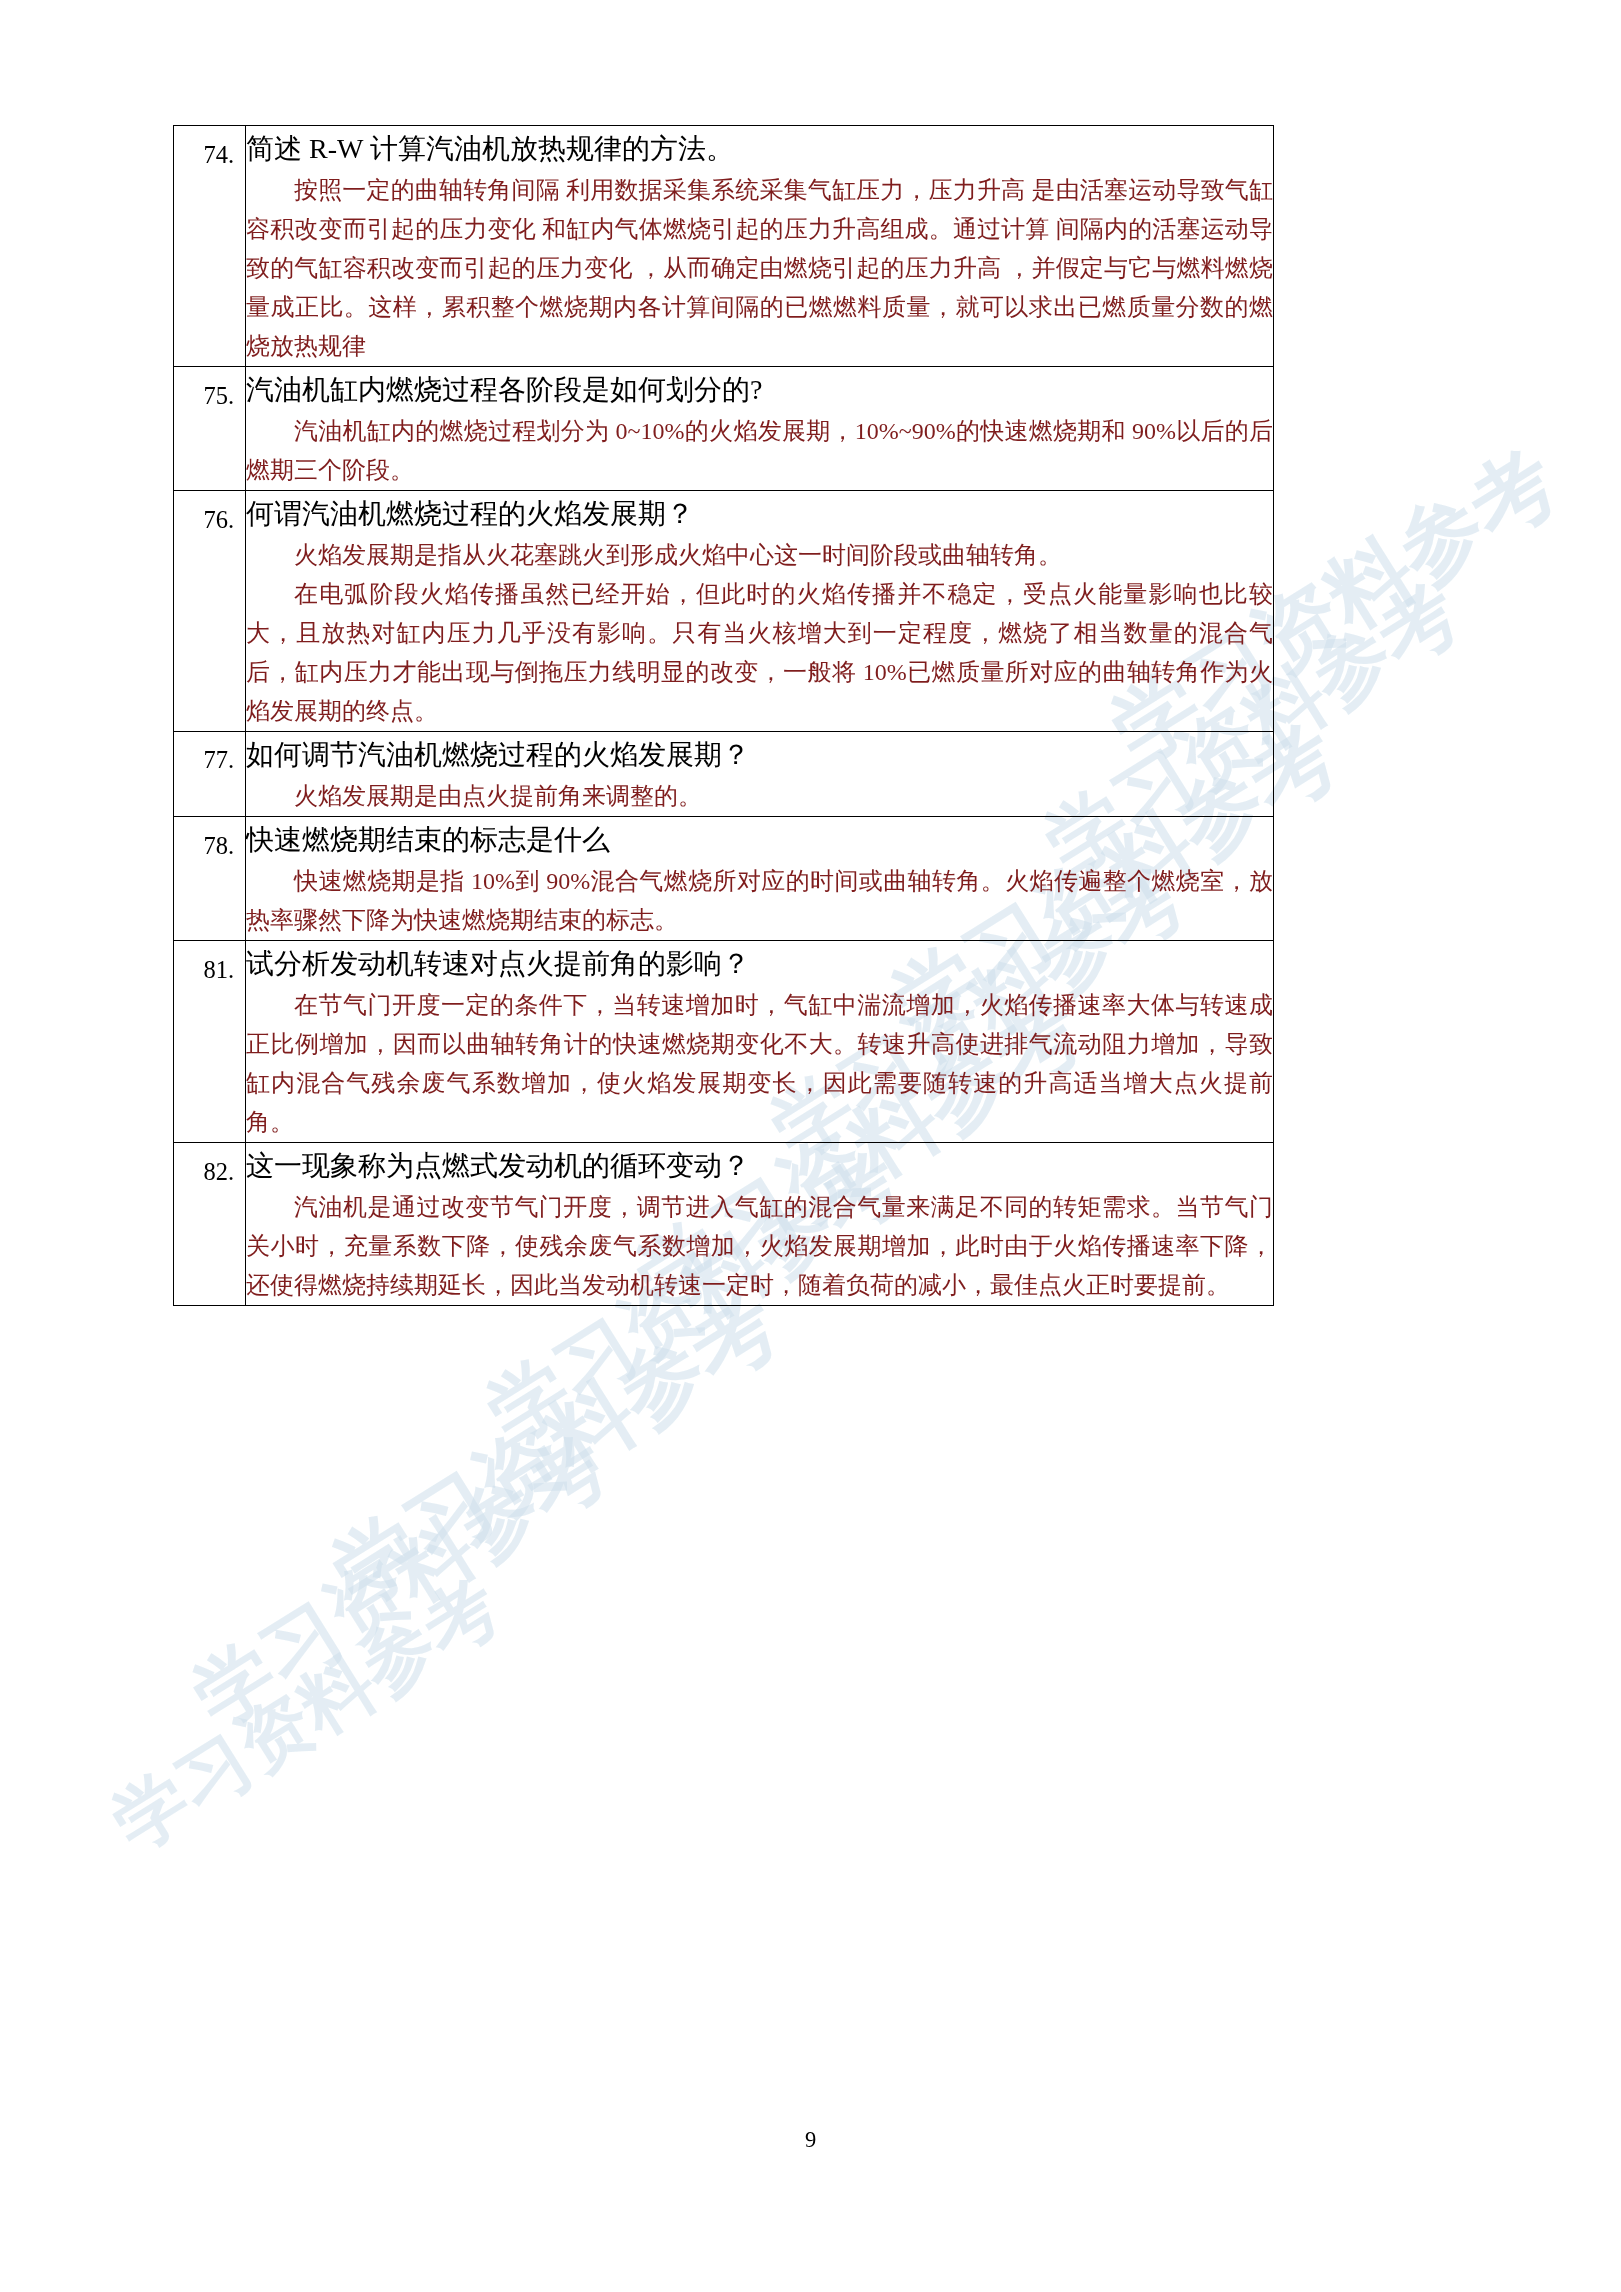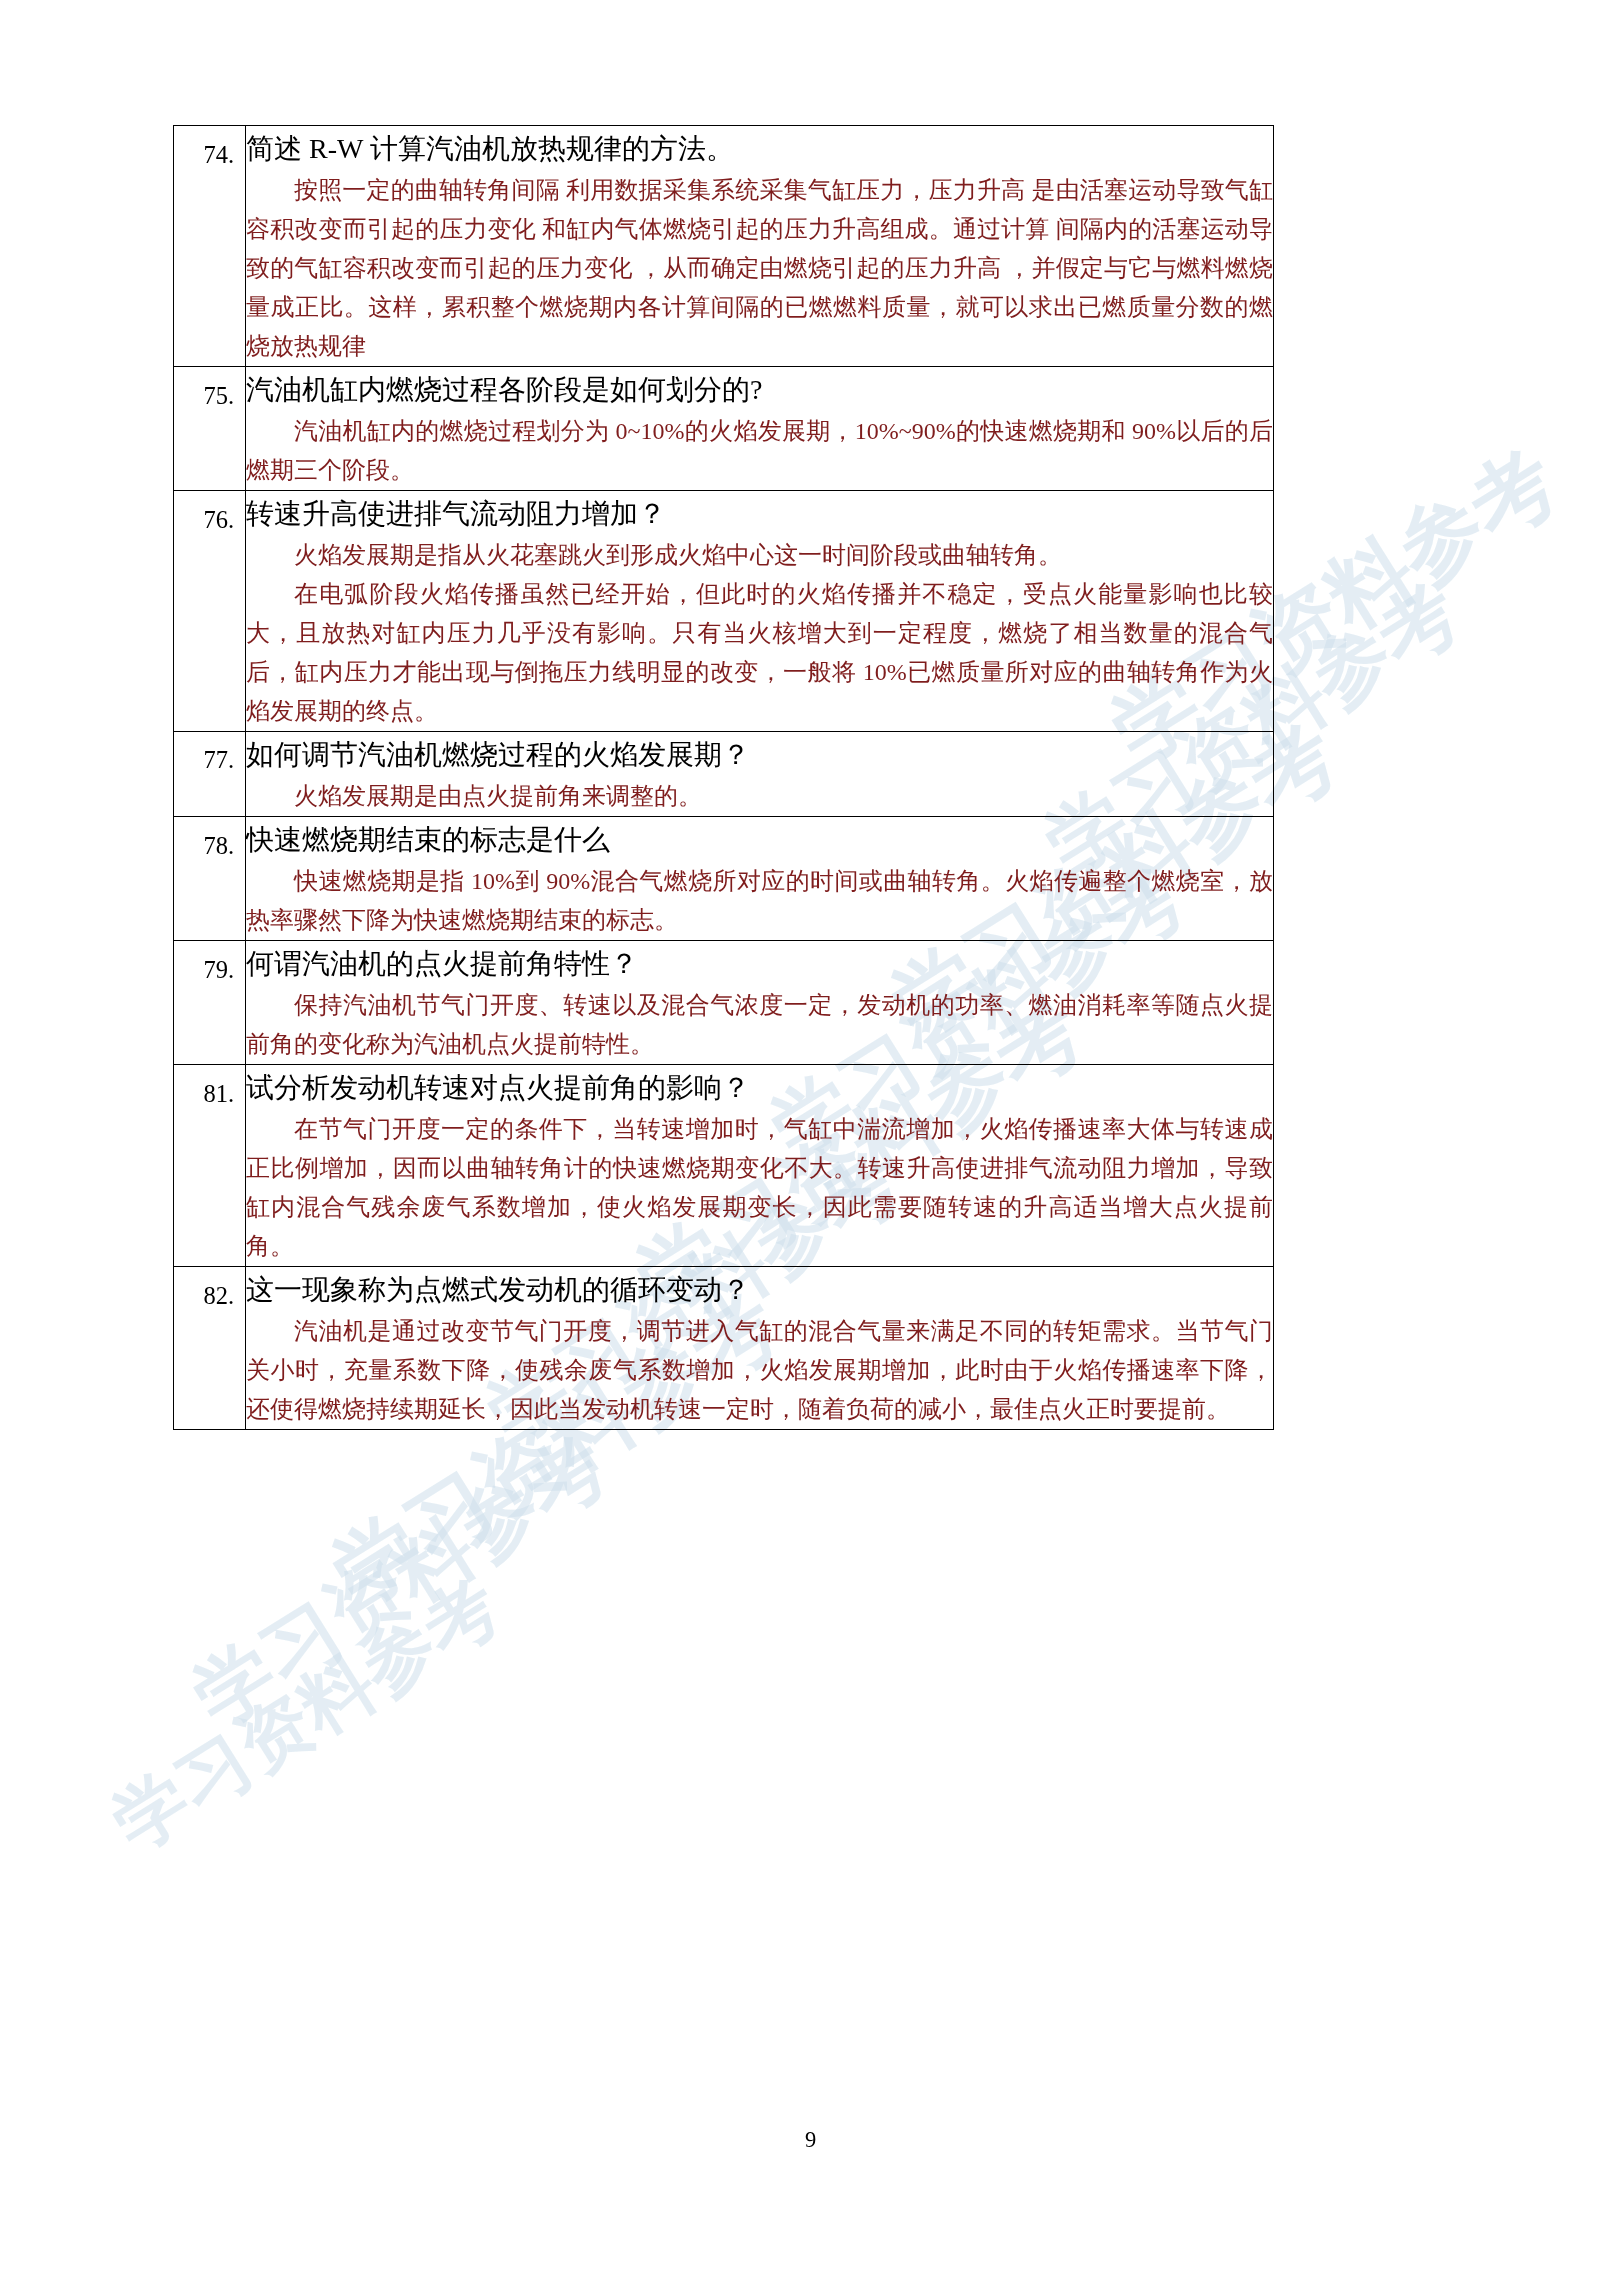--- a/index.html
+++ b/index.html
@@ -157,21 +157,21 @@
           <td class="col-body body-cell">
             <p class="q-line">汽油机缸内燃烧过程各阶段是如何划分的?</p>
             <p class="a-line">汽油机缸内的燃烧过程划分为 0~10%的火焰发展期，10%~90%的快速燃烧期和 90%以后的后燃期三个阶段。</p>
           </td>
         </tr>
         <tr>
           <td class="col-num">
             <div class="num-cell">76.</div>
           </td>
           <td class="col-body body-cell">
-            <p class="q-line">转速升高使进排气流动阻力增加？</p>
+            <p class="q-line">何谓汽油机燃烧过程的火焰发展期？</p>
             <p class="a-line">火焰发展期是指从火花塞跳火到形成火焰中心这一时间阶段或曲轴转角。</p>
             <p class="a-line">在电弧阶段火焰传播虽然已经开始，但此时的火焰传播并不稳定，受点火能量影响也比较大，且放热对缸内压力几乎没有影响。只有当火核增大到一定程度，燃烧了相当数量的混合气后，缸内压力才能出现与倒拖压力线明显的改变，一般将 10%已燃质量所对应的曲轴转角作为火焰发展期的终点。</p>
           </td>
         </tr>
         <tr>
           <td class="col-num">
             <div class="num-cell">77.</div>
           </td>
           <td class="col-body body-cell">
             <p class="q-line">如何调节汽油机燃烧过程的火焰发展期？</p>
@@ -182,29 +182,20 @@
           <td class="col-num">
             <div class="num-cell">78.</div>
           </td>
           <td class="col-body body-cell">
             <p class="q-line">快速燃烧期结束的标志是什么</p>
             <p class="a-line">快速燃烧期是指 10%到 90%混合气燃烧所对应的时间或曲轴转角。火焰传遍整个燃烧室，放热率骤然下降为快速燃烧期结束的标志。</p>
           </td>
         </tr>
         <tr>
           <td class="col-num">
-            <div class="num-cell">79.</div>
-          </td>
-          <td class="col-body body-cell">
-            <p class="q-line">何谓汽油机的点火提前角特性？</p>
-            <p class="a-line">保持汽油机节气门开度、转速以及混合气浓度一定，发动机的功率、燃油消耗率等随点火提前角的变化称为汽油机点火提前特性。</p>
-          </td>
-        </tr>
-        <tr>
-          <td class="col-num">
             <div class="num-cell">81.</div>
           </td>
           <td class="col-body body-cell">
             <p class="q-line">试分析发动机转速对点火提前角的影响？</p>
             <p class="a-line">在节气门开度一定的条件下，当转速增加时，气缸中湍流增加，火焰传播速率大体与转速成正比例增加，因而以曲轴转角计的快速燃烧期变化不大。转速升高使进排气流动阻力增加，导致缸内混合气残余废气系数增加，使火焰发展期变长，因此需要随转速的升高适当增大点火提前角。</p>
           </td>
         </tr>
         <tr>
           <td class="col-num">
             <div class="num-cell">82.</div>

